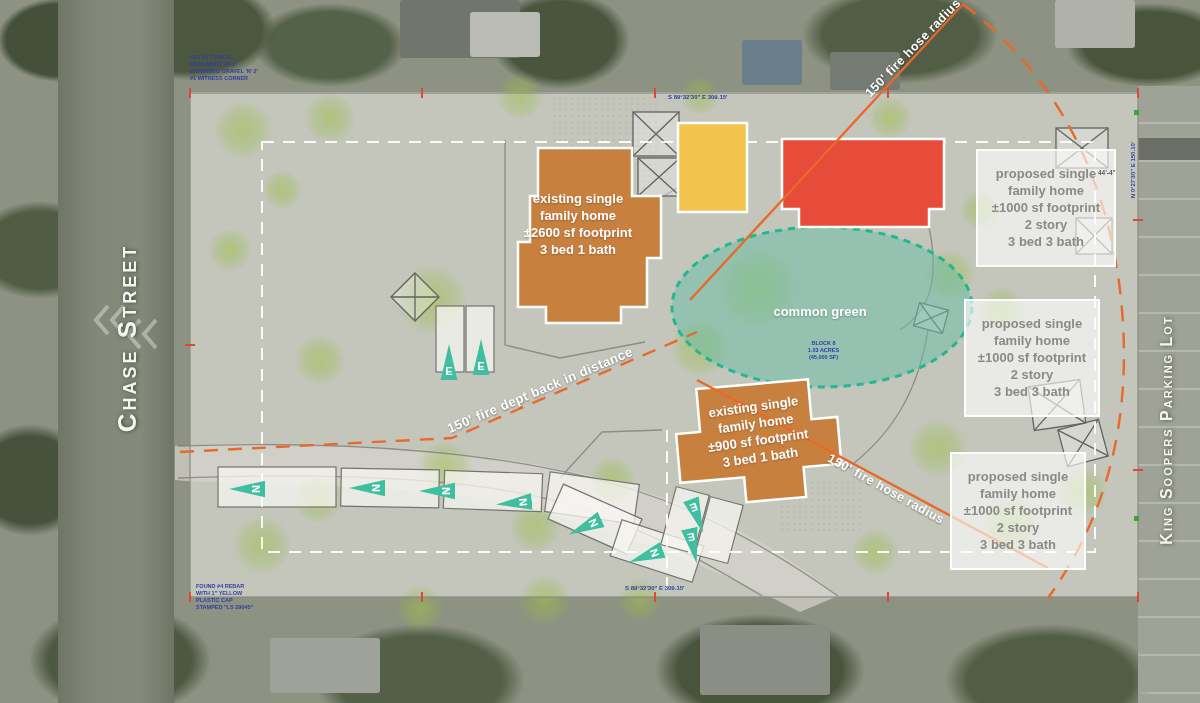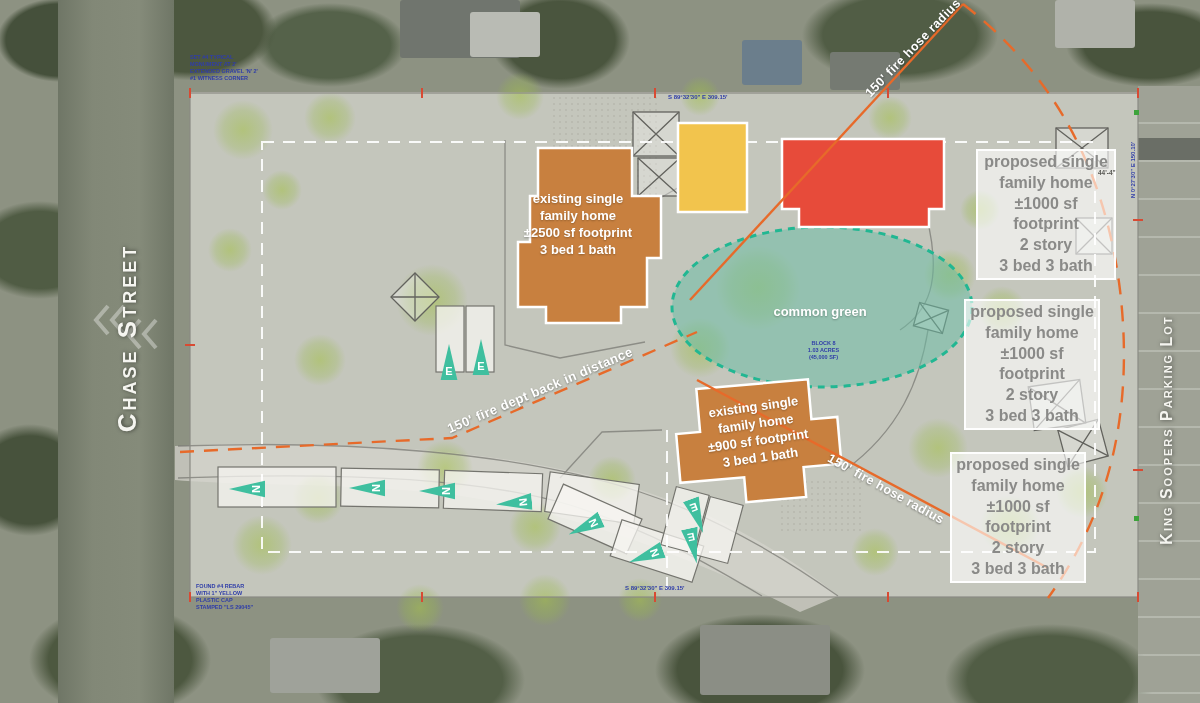--- a/index.html
+++ b/index.html
@@ -26,22 +26,22 @@
     background:linear-gradient(90deg,#6f7666,#828877 30%,#858b7a 70%,#6f7666);}
   .parking-right{position:absolute;left:1138px;top:86px;width:62px;height:617px;
     background:repeating-linear-gradient(to bottom,#9fa296 0 36px,rgba(255,255,255,.35) 36px 38px);}
   .parking-dark{position:absolute;left:1138px;top:138px;width:62px;height:22px;background:#6a6e66;}
   
   .lbl{position:absolute;font-weight:700;color:#fff;text-align:center;
        text-shadow:0 1px 2px rgba(0,0,0,.28);line-height:1.32;font-size:13px;}
   .fire-lbl{position:absolute;color:#fff;font-weight:700;font-size:12.5px;white-space:nowrap;
        text-shadow:0 1px 2px rgba(0,0,0,.4);letter-spacing:.5px;}
   .proposed-box{position:absolute;background:rgba(255,255,255,.62);border:2px solid rgba(255,255,255,.95);
-       color:#8a8a88;font-weight:700;font-size:16px;text-align:center;line-height:1.3;
-       padding:1px 4px;box-sizing:border-box;}
+       color:#8a8a88;font-weight:700;font-size:13px;text-align:center;line-height:1.3;
+       padding:15px 4px;box-sizing:border-box;}
   .tiny-blue{position:absolute;color:#2f3da8;font-size:5.5px;line-height:1.25;font-weight:700;white-space:nowrap;}
   .street-label{position:absolute;color:#f5f5f0;font-variant:small-caps;font-weight:600;
        white-space:nowrap;text-shadow:0 1px 4px rgba(0,0,0,.55);}
   .marker{position:absolute;width:22px;height:36px;
        clip-path:polygon(50% 0%,88% 100%,12% 100%);
        display:flex;align-items:flex-end;justify-content:center;}
   .marker span{color:#fff;font-weight:700;font-size:11px;line-height:1;padding-bottom:3px;}
   svg{position:absolute;inset:0;}
 </style>
 </head>
@@ -192,21 +192,21 @@
       <path d="M690,300 L963,4" stroke="#e76a2a"></path>
       <path d="M697,380 L1048,568" stroke="#e76a2a"></path>
       <path d="M180,452 L452,438 L697,332" stroke="#e76a2a" stroke-dasharray="14 10"></path>
       <path d="M963,4 C1055,75 1105,170 1120,290 C1133,400 1115,505 1048,598" stroke="#e76a2a" stroke-dasharray="16 11"></path>
     </g>
   </svg>
 
   <div class="lbl" style="left:493px;top:190px;width:170px">
     <div>existing single</div>
     <div>family home</div>
-    <div>±2500 sf footprint</div>
+    <div>±2600 sf footprint</div>
     <div>3 bed 1 bath</div>
   </div>
   <div class="lbl" style="left:672px;top:398px;width:170px;transform:rotate(-8deg)">
     <div>existing single</div>
     <div>family home</div>
     <div>±900 sf footprint</div>
     <div>3 bed 1 bath</div>
   </div>
   <div class="lbl" style="left:740px;top:303px;width:160px;font-size:13px">
     <div>common green</div>

